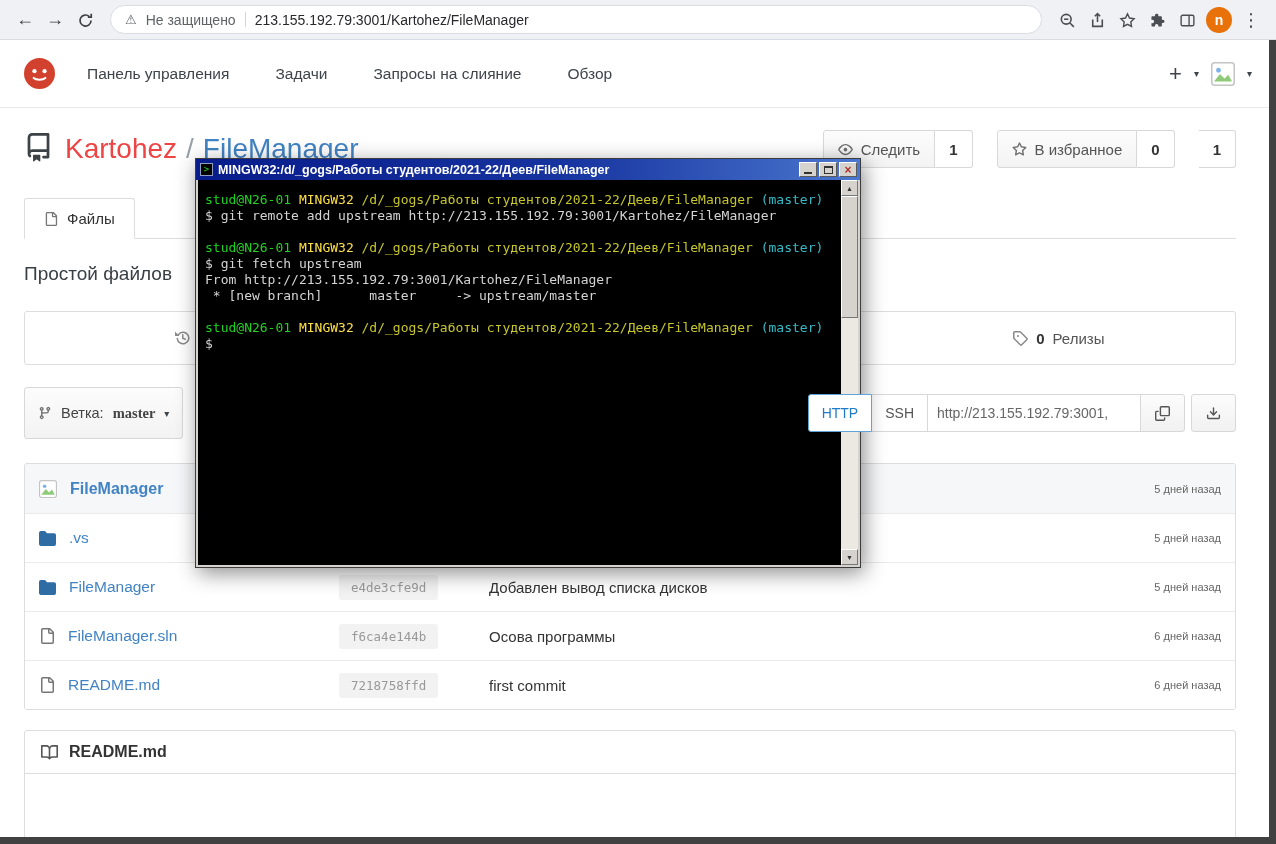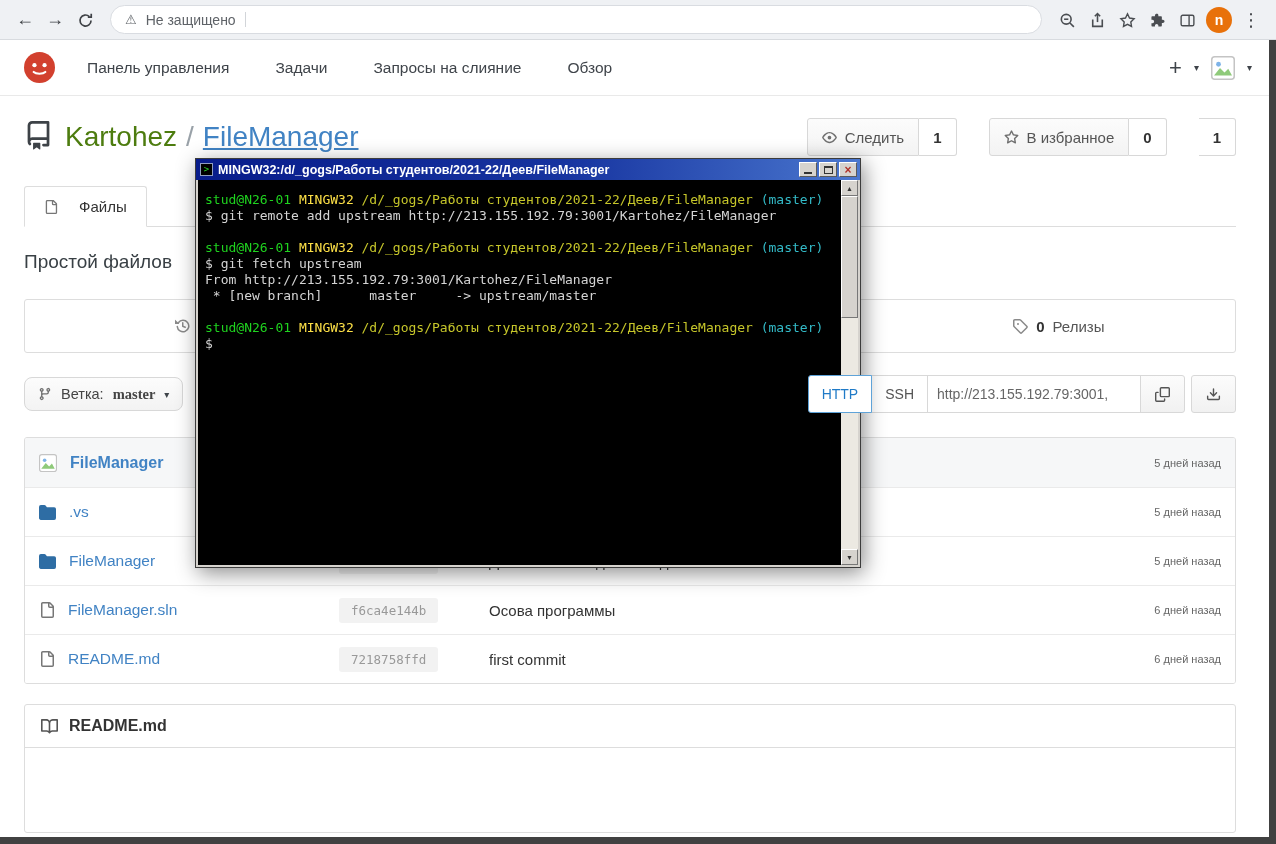--- a/index.html
+++ b/index.html
@@ -14,62 +14,62 @@
   .omnibox { flex:1; height:29px; background:#fff; border:1px solid #d9dce1; border-radius:15px; display:flex; align-items:center; gap:9px; padding:0 14px; margin:0 10px; font-size:14px; min-width:0; }
   .warn { color:#5f6368; font-size:13px; }
   .sec { color:#5f6368; white-space:nowrap; }
   .omni-div { width:1px; height:15px; background:#d2d5d9; }
   .url { color:#27292c; white-space:nowrap; overflow:hidden; }
   .chrome-ic { width:30px; text-align:center; flex:none; cursor:pointer; }
   .chrome-ic svg { width:17px; height:17px; vertical-align:middle; }
   .profile { width:26px; height:26px; border-radius:50%; background:#e8710a; color:#fff; font-size:14px; font-weight:700; display:flex; align-items:center; justify-content:center; flex:none; margin:0 4px; cursor:pointer; }
 
   
-  .navbar { height:56px; background:#fff; border-bottom:1px solid #e9e9e9; display:flex; align-items:center; padding:0 24px; }
+  .navbar { height:68px; background:#fff; border-bottom:1px solid #e9e9e9; display:flex; align-items:center; padding:0 24px; }
   .gogs-logo { width:31px; height:31px; margin-right:32px; cursor:pointer; flex:none; }
   .nav-menu { display:flex; align-items:center; }
   .nav-item { font-size:15.5px; color:#3f444a; margin-right:46px; cursor:pointer; white-space:nowrap; }
   .nav-right { margin-left:auto; display:flex; align-items:center; gap:12px; }
   .plus { font-size:22px; color:#3f444a; cursor:pointer; line-height:1; }
   .caret { font-size:10px; color:#3f444a; cursor:pointer; }
   .nav-avatar { width:24px; height:24px; cursor:pointer; }
 
   
   .container { padding:0 40px 0 24px; }
 
   
   .repo-header { margin-top:22px; height:38px; display:flex; align-items:center; }
   .repo-icon svg { width:29px; height:29px; fill:#3d4247; }
   .repo-title { font-size:28px; margin-left:12px; white-space:nowrap; }
-  .repo-link { color:#4d7c0f; cursor:pointer; }
+  .repo-link { color:#ef4444; cursor:pointer; }
   .repo-sep { color:#99a1a8; margin:0 9px; }
   .repo-name { color:#4183c4; cursor:pointer; text-decoration:underline; }
-  .hdr-btns { margin-left:auto; display:flex; gap:32px; }
+  .hdr-btns { margin-left:auto; display:flex; gap:24px; }
   .btn-group { display:flex; }
   .rbtn { display:flex; align-items:center; gap:8px; height:38px; padding:0 14px; background:linear-gradient(#fcfcfc,#f3f3f3); border:1px solid #d8d8d8; border-radius:3px 0 0 3px; font-size:15px; color:#555; cursor:pointer; white-space:nowrap; }
   .rbtn svg { width:15px; height:15px; fill:#707070; }
   .rcount { display:flex; align-items:center; height:38px; padding:0 14px; background:#fff; border:1px solid #d8d8d8; border-left:none; border-radius:0 3px 3px 0; font-size:15px; font-weight:700; color:#333; cursor:pointer; }
 
   
   .tabs { margin-top:30px; border-bottom:1px solid #ddd; display:flex; padding-left:0; }
-  .tab { display:flex; align-items:center; gap:21px; padding:11px 19px; border:1px solid #ddd; border-bottom:1px solid #fff; border-radius:3px 3px 0 0; margin-bottom:-1px; background:#fff; font-size:15px; color:#333; cursor:pointer; }
+  .tab { display:flex; align-items:center; gap:9px; padding:11px 19px; border:1px solid #ddd; border-bottom:1px solid #fff; border-radius:3px 3px 0 0; margin-bottom:-1px; background:#fff; font-size:15px; color:#333; cursor:pointer; }
   .tab svg { width:14px; height:14px; fill:#767676; }
 
   .desc { margin-top:24px; font-size:19px; color:#394045; }
 
   
   .stats { margin-top:26px; border:1px solid #ddd; border-radius:3px; display:flex; height:54px; background:#fff; }
   .stat-col { flex:1; display:flex; align-items:center; justify-content:center; gap:8px; font-size:15px; color:#555; }
   .stat-col svg { width:16px; height:16px; fill:#8a8a8a; }
   .stat-col-1 { justify-content:flex-start; padding-left:150px; }
   .stat-count { font-weight:700; color:#333; }
 
   
   .branch-bar { margin-top:22px; display:flex; align-items:center; justify-content:space-between; }
-  .branch-btn { display:flex; align-items:center; gap:9px; height:34px; padding:0 13px; border:1px solid #d8d8d8; border-radius:8px; background:linear-gradient(#fcfcfc,#f3f3f3); font-size:14.5px; color:#444; cursor:pointer; white-space:nowrap; }
+  .branch-btn { display:flex; align-items:center; gap:9px; height:52px; padding:0 13px; border:1px solid #d8d8d8; border-radius:3px; background:linear-gradient(#fcfcfc,#f3f3f3); font-size:14.5px; color:#444; cursor:pointer; white-space:nowrap; }
   .branch-btn svg { width:14px; height:14px; fill:#707070; }
   .branch-name { font-weight:700;font-family:Liberation Serif, serif; }
   .clone-group { display:flex; align-items:center;padding-left:32px; }
   .proto-btn { height:38px; padding:0 13px; border:1px solid #d8d8d8; background:#fff; font-size:14px; color:#555; display:flex; align-items:center; cursor:pointer; }
   .proto-http { color:#1f7ac7; border-color:#5fa3d8; border-radius:3px 0 0 3px; position:relative; z-index:1; }
   .proto-ssh { margin-left:-1px; }
   .clone-input { height:38px; width:214px; border:1px solid #d8d8d8; margin-left:-1px; padding:0 9px; font-size:14px; color:#666; font-family:"Liberation Sans",sans-serif; background:#fff; outline:none; }
   .icon-btn { height:38px; width:45px; display:flex; align-items:center; justify-content:center; border:1px solid #d8d8d8; background:linear-gradient(#fcfcfc,#f1f1f1); margin-left:-1px; cursor:pointer; }
   .icon-btn svg { width:15px; height:15px; fill:#555; }
   .copy-btn { border-radius:0 3px 3px 0; }
@@ -129,20 +129,21 @@
     <span class="nav-ic">
       <svg viewBox="0 0 16 16" fill="none" stroke="#3f4246" stroke-width="1.6">
           <path d="M13.2 8a5.2 5.2 0 1 1-1.6-3.7"></path>
           <path d="M13.4 1.6v3.2h-3.2"></path>
         </svg>
     </span>
     <div class="omnibox">
       <span class="warn">⚠</span>
       <span class="sec">Не защищено</span>
       <span class="omni-div"></span>
+      <span class="url">213.155.192.79:3001/Kartohez/FileManager</span>
     </div>
     <span class="chrome-ic">
       <svg viewBox="0 0 16 16" fill="none" stroke="#4a4d51" stroke-width="1.5">
           <circle cx="6.8" cy="6.8" r="4.6"></circle>
           <path d="M10.3 10.3 14 14"></path>
           <path d="M4.8 6.8h4"></path>
         </svg>
     </span>
     <span class="chrome-ic">
       <svg viewBox="0 0 16 16" fill="none" stroke="#4a4d51" stroke-width="1.5">

